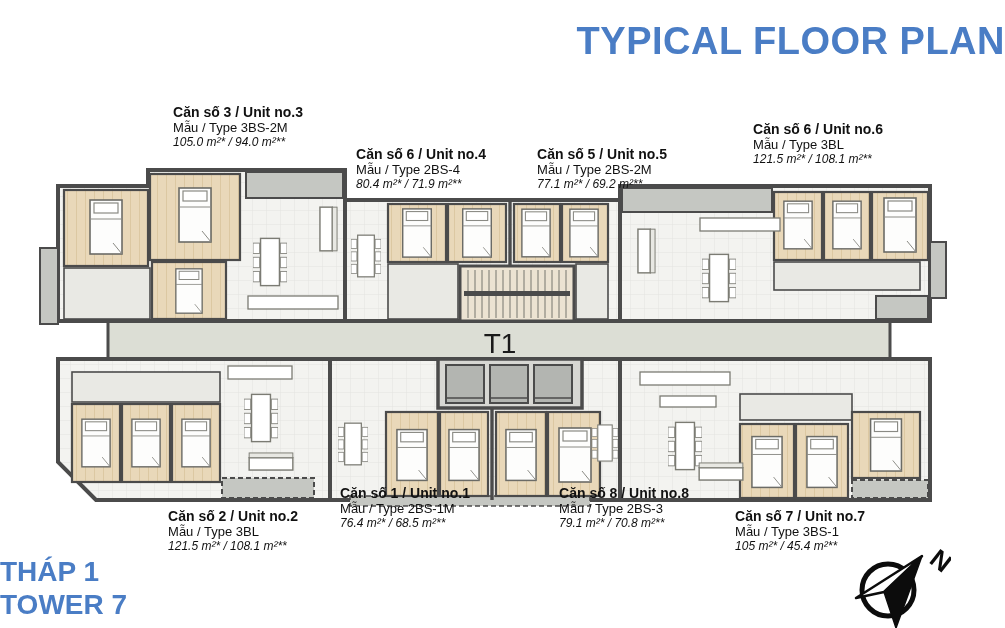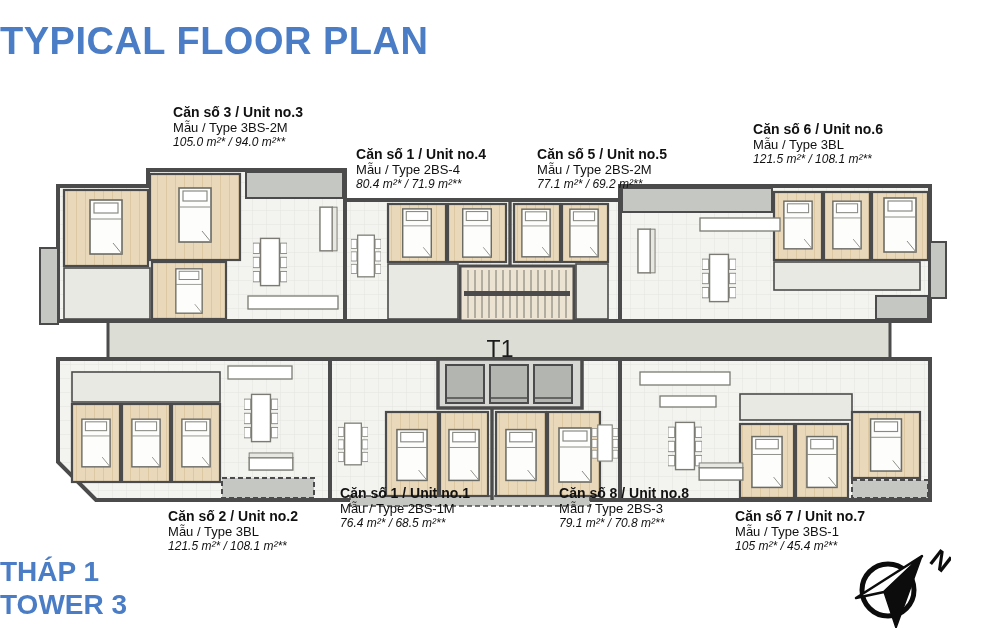--- a/index.html
+++ b/index.html
@@ -1,33 +1,33 @@
 <!DOCTYPE html>
 <html><head>
 <meta charset="utf-8">
 <style>
   html,body{margin:0;padding:0;}
   body{
     width:1005px;height:628px;position:relative;background:#ffffff;
     font-family:"Liberation Sans", sans-serif;overflow:hidden;color:#111;
   }
   .title{
-    position:absolute;top:20px;left:0;width:100%;text-align:left;
+    position:absolute;top:20px;left:0;width:100%;text-align:right;
     font-size:38px;font-weight:bold;color:#4a7dc5;letter-spacing:.5px;
   }
   .unit-label{
     position:absolute;transform:translateX(-50%);text-align:left;
     white-space:nowrap;line-height:16px;
   }
   .ul-name{font-size:14px;font-weight:bold;}
   .ul-type{font-size:13px;}
   .ul-area{font-size:12px;font-style:italic;line-height:13px;}
   .t1{
     position:absolute;left:500px;top:328px;transform:translateX(-50%);
-    font-size:23px;color:#1a1a1a;margin-top:8px;
+    font-size:28px;color:#1a1a1a;
   }
   .tower{
     position:absolute;left:0;width:100%;text-align:left;
     color:#4a7dc5;font-weight:bold;font-size:28px;
   }
   #tower-line1{top:556px;}
   #tower-line2{top:589px;}
   svg{position:absolute;left:0;top:0;}
   #compass{left:836px;top:538px;}
 </style>
@@ -206,21 +206,21 @@
 
 <div class="title">TYPICAL FLOOR PLAN</div>
 
 <div class="unit-label" style="left:238px;top:104px">
   <div class="ul-name">Căn số 3 / Unit no.3</div>
   <div class="ul-type">Mẫu / Type 3BS-2M</div>
   <div class="ul-area">105.0 m²* / 94.0 m²**</div>
 </div>
 
 <div class="unit-label" style="left:421px;top:146px">
-  <div class="ul-name">Căn số 1 / Unit no.4</div>
+  <div class="ul-name">Căn số 6 / Unit no.4</div>
   <div class="ul-type">Mẫu / Type 2BS-4</div>
   <div class="ul-area">80.4 m²* / 71.9 m²**</div>
 </div>
 
 <div class="unit-label" style="left:602px;top:146px">
   <div class="ul-name">Căn số 5 / Unit no.5</div>
   <div class="ul-type">Mẫu / Type 2BS-2M</div>
   <div class="ul-area">77.1 m²* / 69.2 m²**</div>
 </div>
 
@@ -250,21 +250,21 @@
 
 <div class="unit-label" style="left:800px;top:508px">
   <div class="ul-name">Căn số 7 / Unit no.7</div>
   <div class="ul-type">Mẫu / Type 3BS-1</div>
   <div class="ul-area">105 m²* / 45.4 m²**</div>
 </div>
 
 <div class="t1">T1</div>
 
 <div class="tower" id="tower-line1">THÁP 1</div>
-<div class="tower" id="tower-line2">TOWER 3</div>
+<div class="tower" id="tower-line2">TOWER 7</div>
 
 <svg id="compass" width="115" height="90">
   <g transform="translate(52,52)">
     <circle r="26" fill="none" stroke="#0c0c0c" stroke-width="5"></circle>
     <polygon points="34,-34 -32,8 -4,2" fill="#ffffff" stroke="#0c0c0c" stroke-width="2.5" stroke-linejoin="round"></polygon>
     <polygon points="34,-34 -4,2 8,38" fill="#0c0c0c" stroke="#0c0c0c" stroke-width="1.5" stroke-linejoin="round"></polygon>
   </g>
   <text x="92" y="24" transform="rotate(38 92 24)" font-size="26" font-weight="bold" fill="#0c0c0c">N</text>
 </svg>
 

